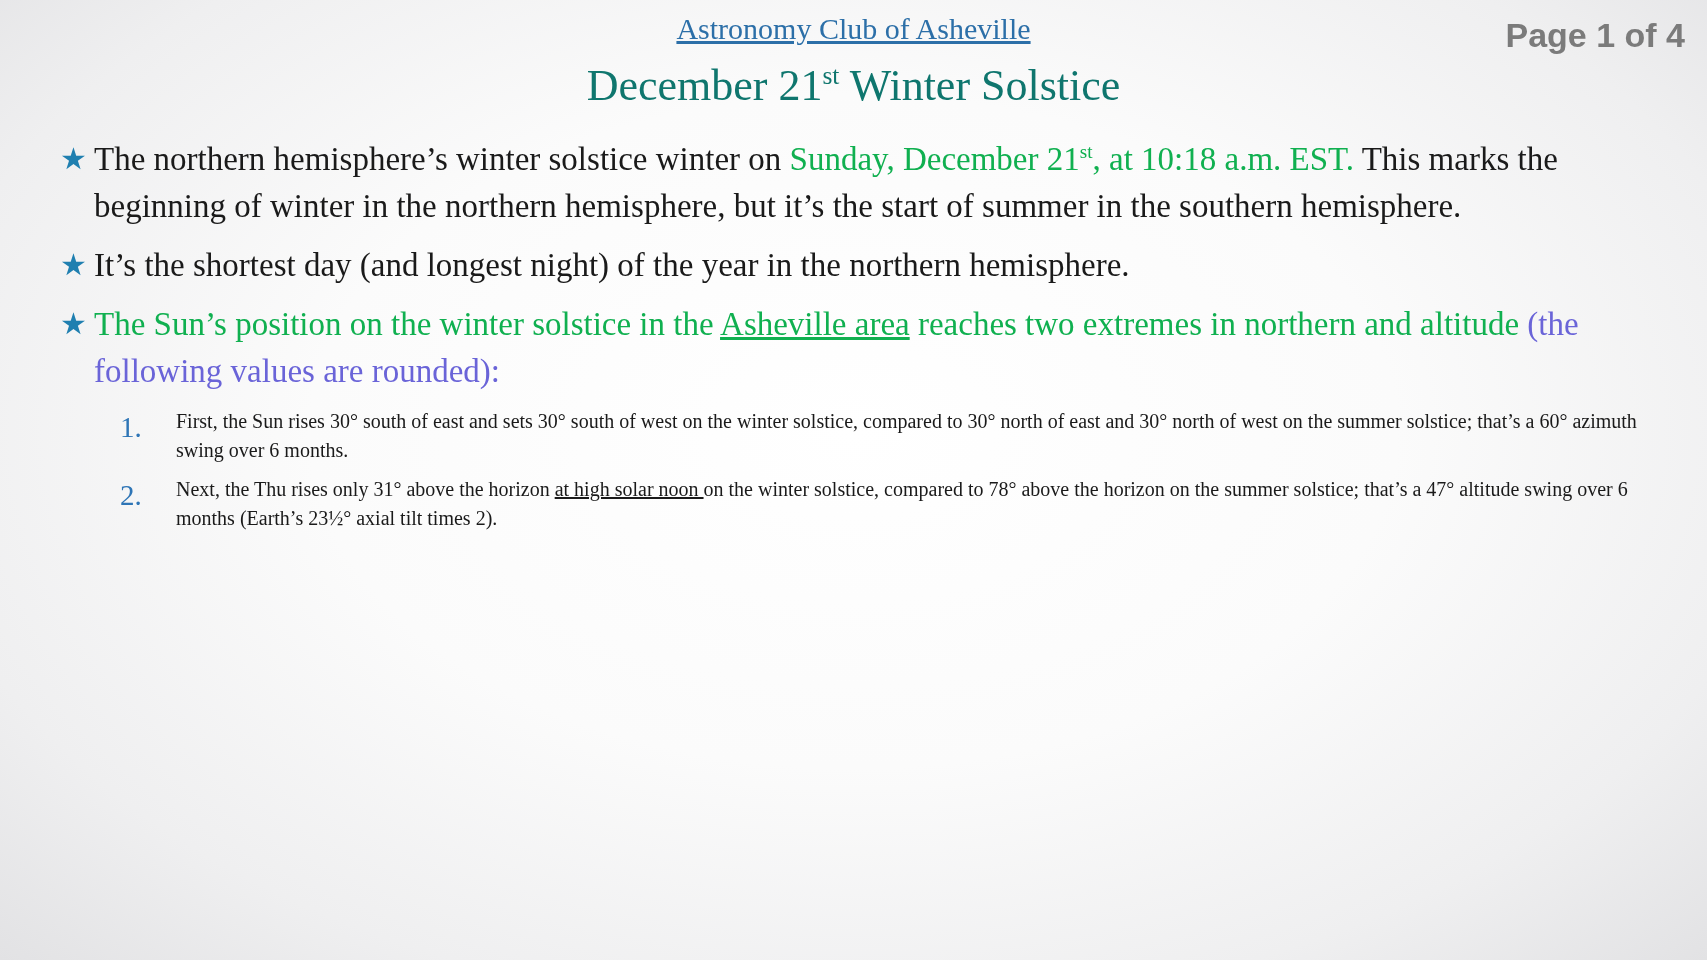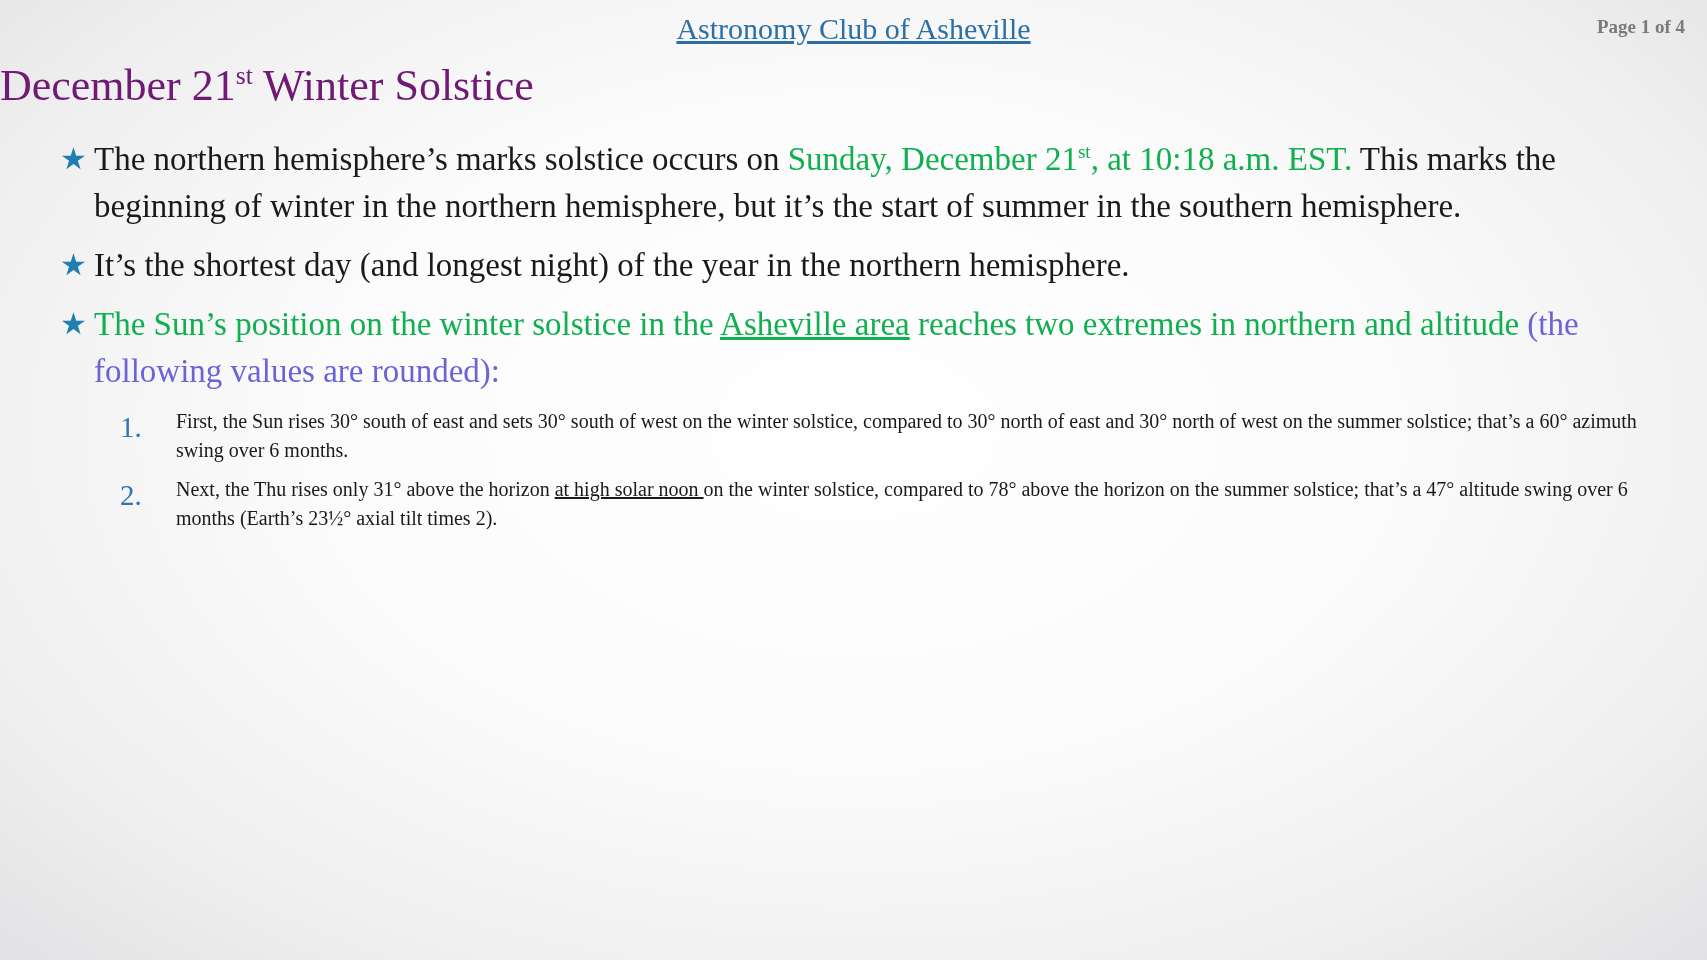--- a/index.html
+++ b/index.html
@@ -34,40 +34,40 @@
     font-size: 30px;
     color: #2c6fa8;
     text-decoration: underline;
     font-family: "Liberation Serif", serif;
     cursor: pointer;
   }
   .page-indicator {
     position: absolute;
     top: 16px;
     right: 22px;
-    font-size: 19px;
+    font-size: 34px;
     font-weight: bold;
     color: #7b7b7b;
-    font-family: Liberation Serif, serif;
+    font-family: Liberation Sans, sans-serif;
   }
 
   
   .main-title {
     text-align: center;
     font-size: 54px;
     font-weight: bold;
     color: #1414e6;
     line-height: 1.06;
     margin-top: 6px;
     letter-spacing: 0.3px;
   }
   .sub-title {
-    text-align: left;
+    text-align: center;
     font-size: 44px;
-    color: #701a75;
+    color: #0f766e;
     line-height: 1.1;
     margin-top: 6px;
   }
   .sup {
     font-size: 0.58em;
     vertical-align: super;
     line-height: 0;
   }
 
   
@@ -136,21 +136,21 @@
 
   <div class="sub-title">
     <span>December 21</span><span class="sup">st</span><span> Winter Solstice</span>
   </div>
 
   <div class="body">
 
     <div class="bullet">
       <div class="star">★</div>
       <div class="btext">
-        <span>The northern hemisphere’s marks solstice occurs on </span><span class="green">Sunday, December 21</span><span class="green sup">st</span><span class="green">, at 10:18 a.m. EST.</span><span>  This marks the beginning of winter in the northern hemisphere, but it’s the start of summer in the southern hemisphere.</span>
+        <span>The northern hemisphere’s winter solstice winter on </span><span class="green">Sunday, December 21</span><span class="green sup">st</span><span class="green">, at 10:18 a.m. EST.</span><span>  This marks the beginning of winter in the northern hemisphere, but it’s the start of summer in the southern hemisphere.</span>
       </div>
     </div>
 
     <div class="bullet">
       <div class="star">★</div>
       <div class="btext">It’s the shortest day (and longest night) of the year in the northern hemisphere.</div>
     </div>
 
     <div class="bullet">
       <div class="star">★</div>

